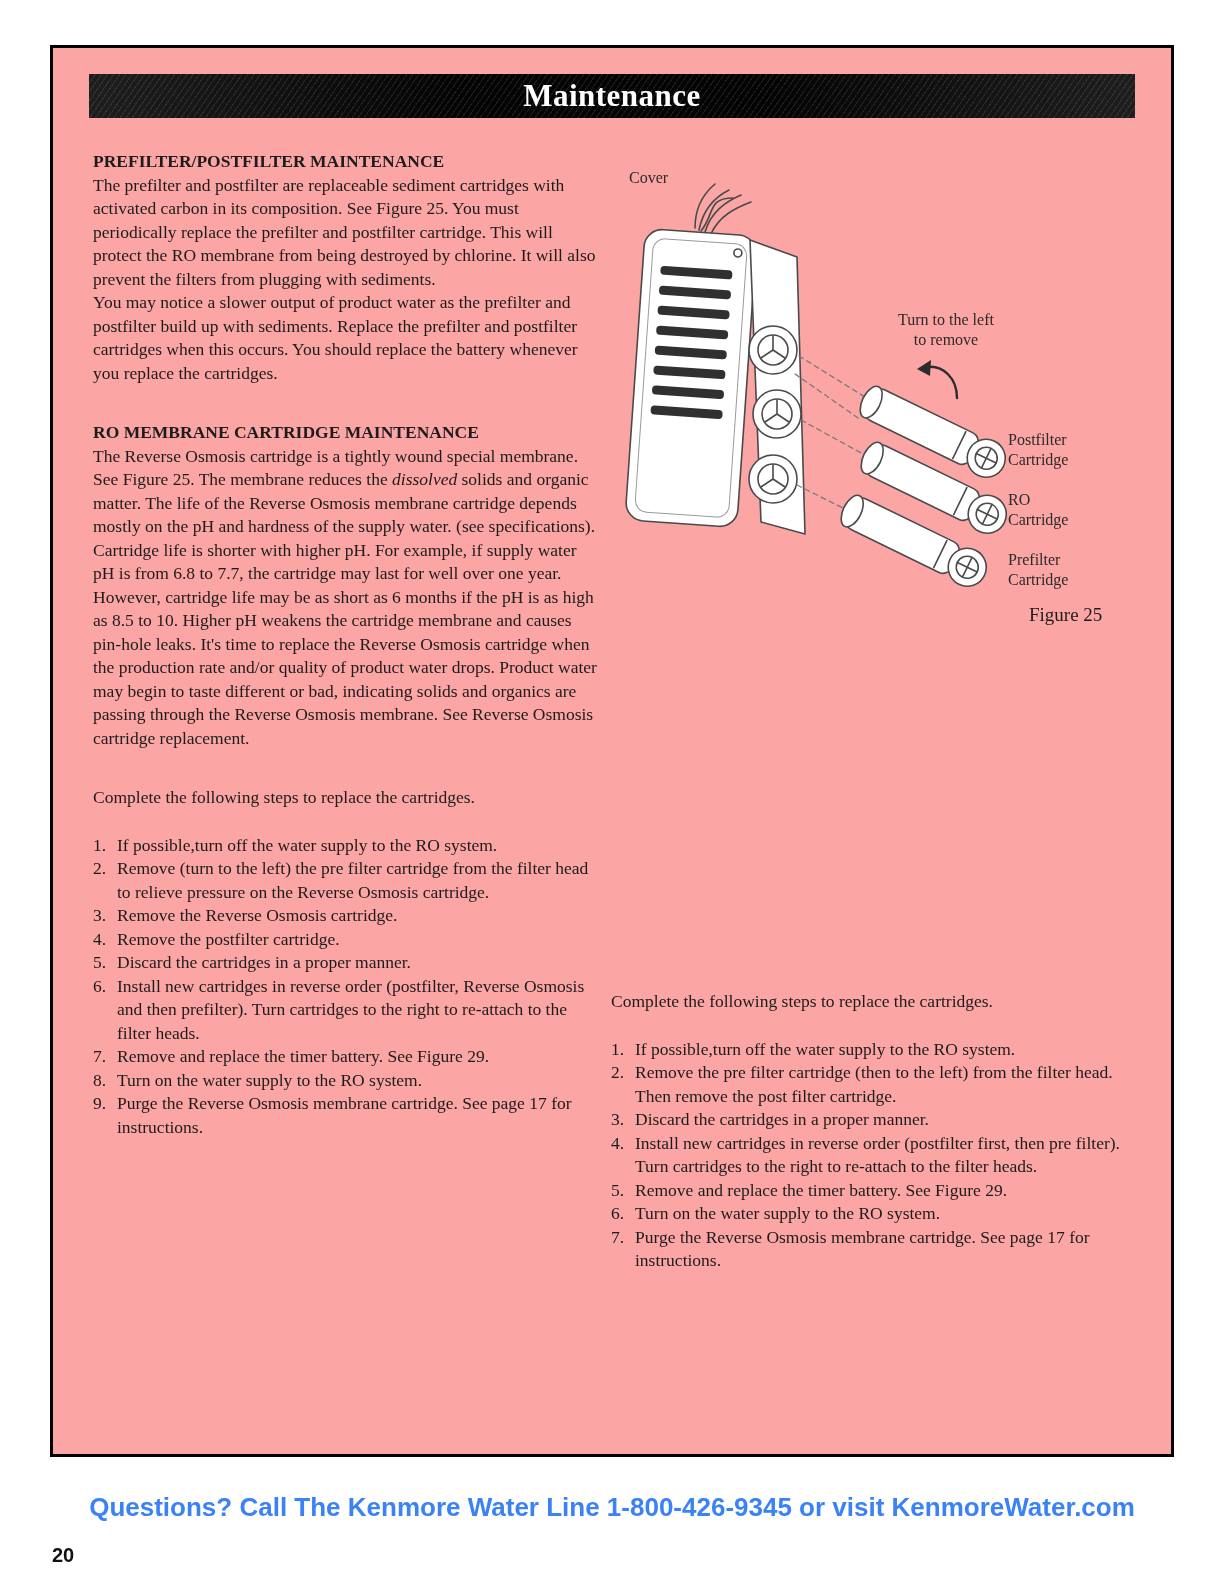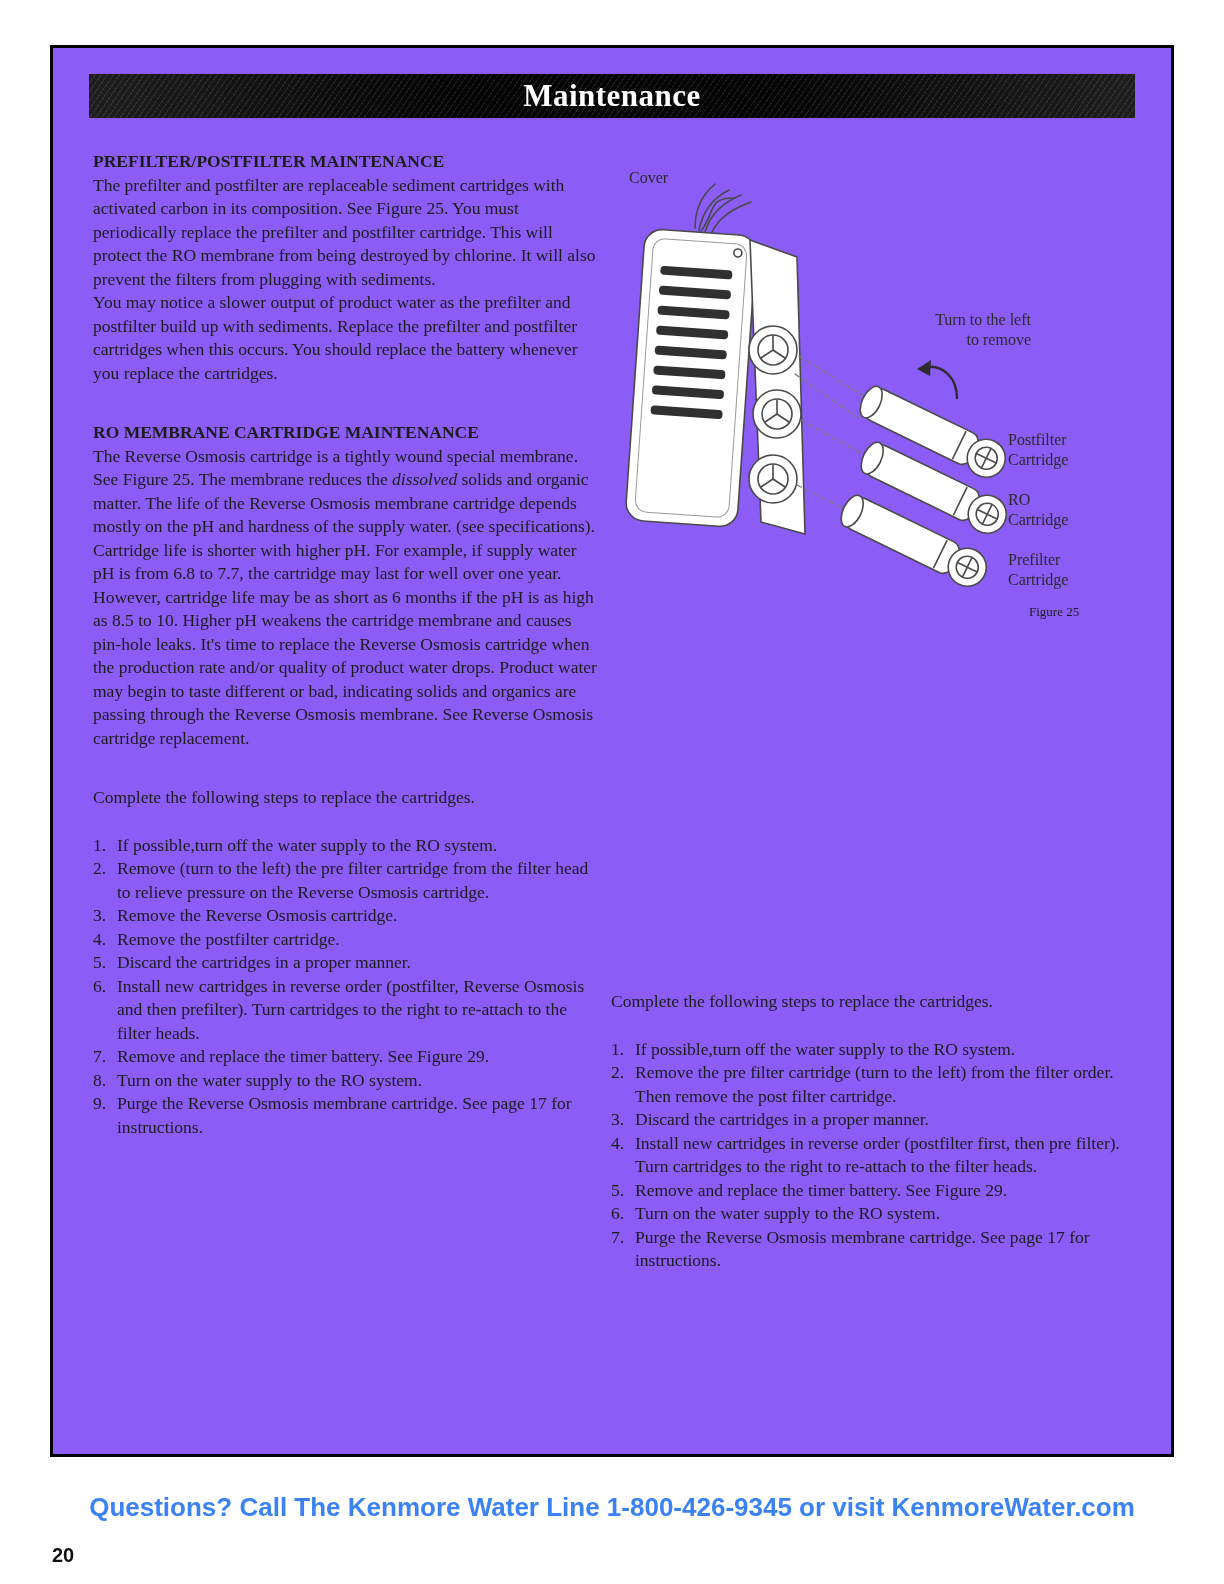--- a/index.html
+++ b/index.html
@@ -4,21 +4,21 @@
 <style>
   * { margin:0; padding:0; box-sizing:border-box; }
   html,body { background:#ffffff; }
   body {
     width:1224px; height:1584px; position:relative;
     font-family:"Liberation Serif", serif; color:#1c1c1c;
     overflow:hidden;
   }
   .sheet {
     position:absolute; left:50px; top:45px; width:1124px; height:1412px;
-    border:3px solid #000; background:#8b5cf6;
+    border:3px solid #000; background:#fca5a5;
   }
   .banner {
     margin:26px 36px 0 36px; height:44px;
     background-image:
       repeating-linear-gradient(125deg, rgba(255,255,255,.10) 0 1px, transparent 1px 5px),
       linear-gradient(90deg,#1e1e1e,#040404 35%,#040404 65%,#1e1e1e);
     background-color:#0a0a0a;
     color:#fff; display:flex; align-items:center; justify-content:center;
     font-weight:bold; font-size:31px; letter-spacing:.5px;
   }
@@ -42,23 +42,23 @@
     content: counter(step) ".";
     position:absolute; left:0; top:0;
   }
   
   .figure { position:relative; width:505px; height:472px; margin-top:18px; }
   .figure svg { position:absolute; left:0; top:0; }
   .fig-label {
     position:absolute; font-size:16px; line-height:19.5px; color:#2b2b2b;
     white-space:pre-line;
   }
-  .fig-label.center { text-align:right; }
+  .fig-label.center { text-align:center; }
   .fig-caption {
-    position:absolute; left:418px; top:436px; font-size:13px; color:#1c1c1c;
+    position:absolute; left:418px; top:436px; font-size:19px; color:#1c1c1c;
   }
   .s4 { margin-top:350px; }
   .footer {
     position:absolute; left:0; right:0; top:1492px; text-align:center;
     font-family:"Liberation Sans", sans-serif; font-weight:bold;
     font-size:26px; color:#3b82f6;
   }
   .pageno {
     position:absolute; left:52px; top:1538px;
     font-family:"Liberation Sans", sans-serif; font-weight:bold;
@@ -202,21 +202,21 @@
 Cartridge</div>
         <div class="fig-label" style="left:397px; top:382px;">Prefilter
 Cartridge</div>
         <div class="fig-caption">Figure 25</div>
       </div>
 
       <div class="section s4">
         <p class="body-text">Complete the following steps to replace the cartridges.</p>
         <ol class="steps">
           <li>If possible,turn off the water supply to the RO system.</li>
-          <li>Remove the pre filter cartridge (turn to the left) from the filter order. Then remove the post filter cartridge.</li>
+          <li>Remove the pre filter cartridge (then to the left) from the filter head. Then remove the post filter cartridge.</li>
           <li>Discard the cartridges in a proper manner.</li>
           <li>Install new cartridges in reverse order (postfilter first, then pre filter). Turn cartridges to the right to re-attach to the filter heads.</li>
           <li>Remove and replace the timer battery. See Figure 29.</li>
           <li>Turn on the water supply to the RO system.</li>
           <li>Purge the Reverse Osmosis membrane cartridge. See page 17 for instructions.</li>
         </ol>
       </div>
 
     </div>
   </div>

